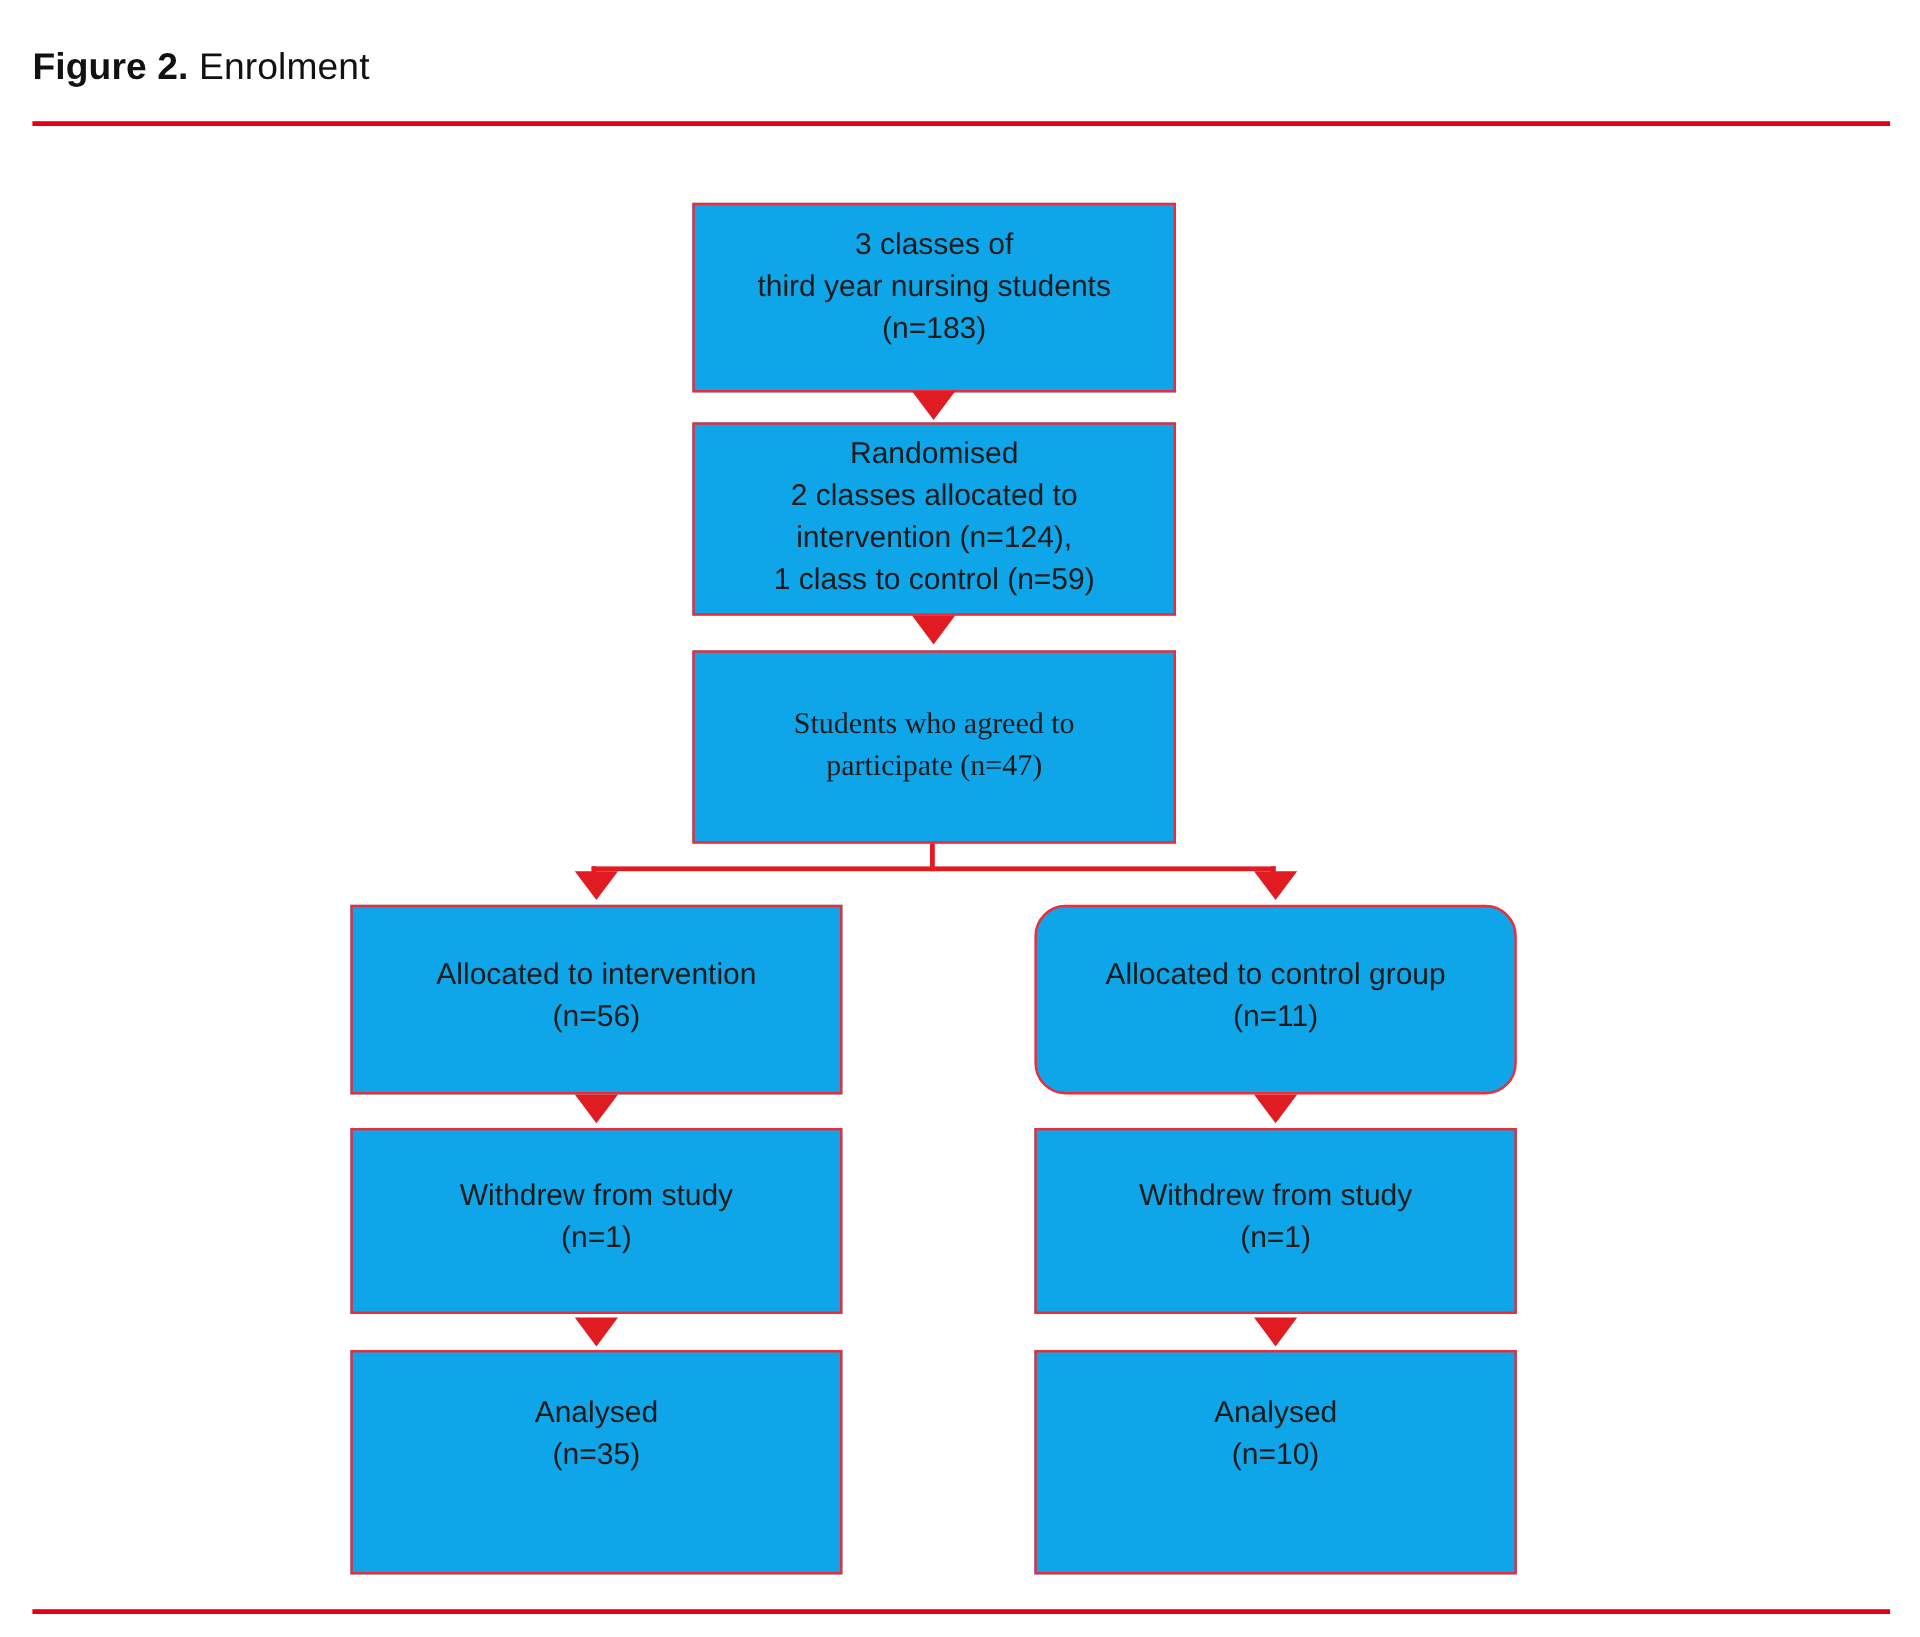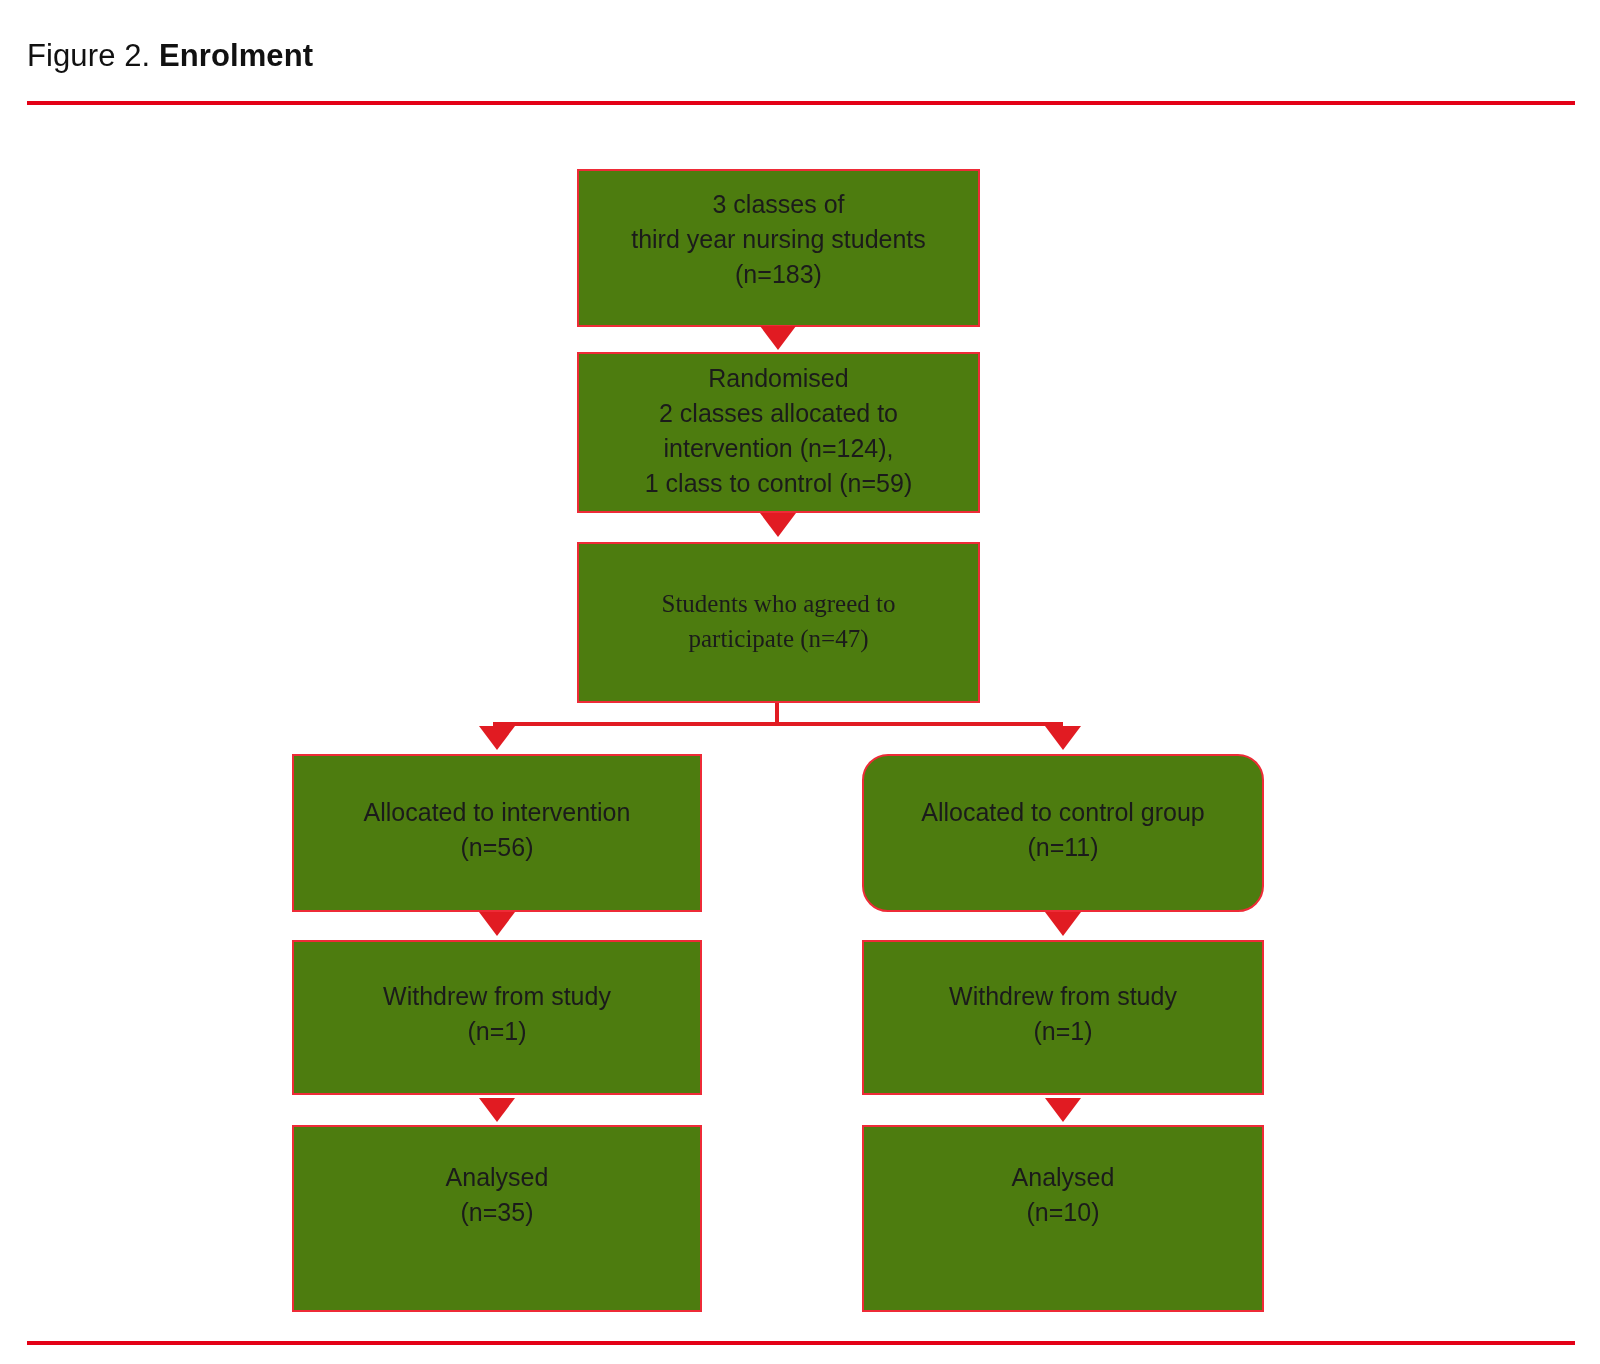--- a/index.html
+++ b/index.html
@@ -25,44 +25,44 @@
     position: absolute;
     left: 27px;
     top: 36px;
     font-size: 31px;
     line-height: 40px;
     letter-spacing: 0.1px;
     white-space: nowrap;
     color: #111111;
   }
   .fig-title .fig-label {
+    font-weight: 700;
+  }
+  .fig-title .fig-caption {
     font-weight: 400;
-  }
-  .fig-title .fig-caption {
-    font-weight: 700;
     margin-top: 32px;
   }
 
   
   .rule {
     position: absolute;
     left: 27px;
     width: 1548px;
     height: 4px;
     background: #e30016;
   }
   .rule-top  { top: 101px; }
   .rule-bottom { top: 1341px; }
 
   
   .node {
     position: absolute;
     box-sizing: border-box;
     border: 2px solid #ee2b37;
-    background: #4d7c0f;
+    background: #0ea5e9;
     display: flex;
     align-items: center;
     justify-content: center;
   }
   .node .node-text {
     text-align: center;
     font-size: 25px;
     line-height: 35px;
     color: #1b1b1b;
     white-space: pre-line;

